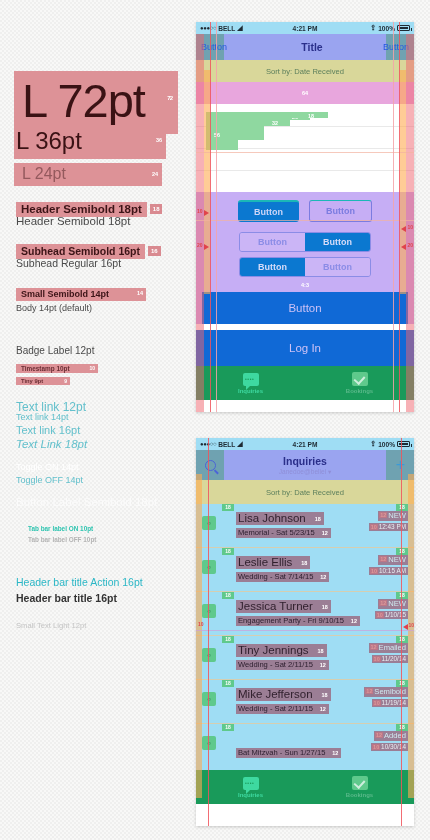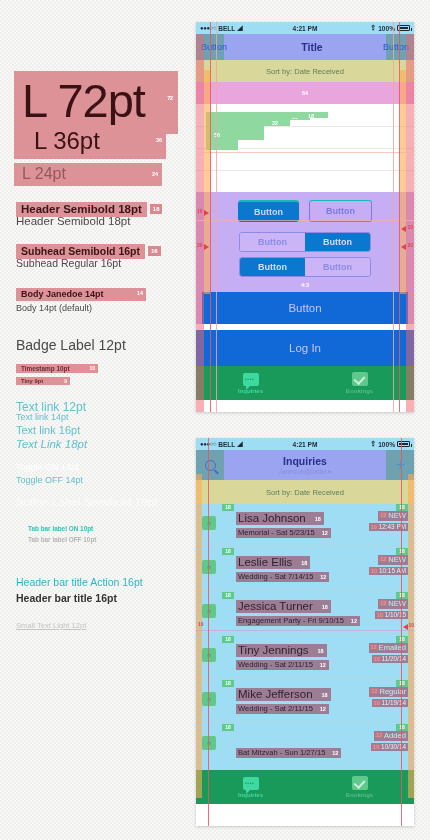--- a/index.html
+++ b/index.html
@@ -26,21 +26,21 @@
   .spec-row { position:absolute; }
   .hl { background:#dd9297; color:#3c1417; display:inline-block; white-space:nowrap; }
   .hl-badge{
     display:inline-block; background:#d98a90; color:#ffffff;
     font-size:6px; line-height:1; padding:2px 3px; vertical-align:middle;
     margin-left:4px; font-weight:bold;
   }
   .plain { color:#4a4a4a; white-space:nowrap; }
 
   .t72 { font-size:47px; font-weight:300; letter-spacing:-1px; padding:2px 8px 6px 8px; color:#3a1214;}
-  .t36 { font-size:24px; font-weight:300; padding:2px 8px 4px 20px; color:#3a1214;}
+  .t36 { font-size:24px; font-weight:300; padding:2px 8px 4px 2px; color:#3a1214;}
   .t24 { font-size:16px; font-weight:300; padding:2px 8px 3px 8px; color:#94595d;}
   .t18b{ font-size:11.5px; font-weight:bold; padding:1px 5px 2px 5px;}
   .t18p{ font-size:11.5px; }
   .t16b{ font-size:10.5px; font-weight:bold; padding:1px 5px 2px 5px;}
   .t16p{ font-size:10.5px; }
   .t14b{ font-size:9px; font-weight:bold; padding:1px 5px 2px 5px;}
   .t14p{ font-size:9px; }
   .t12b{ font-size:7.6px; font-weight:bold; padding:1px 5px 2px 5px; color:#6a2d33;}
   .t12p{ font-size:7.6px; }
   .t10b{ font-size:6.4px; font-weight:bold; padding:1px 5px 1px 5px; color:#6a2d33;}
@@ -48,21 +48,21 @@
 
   .link { color:#63c0cc; white-space:nowrap; }
   .l12{ font-size:12px;} .l14{ font-size:9px;} .l16{ font-size:11px;} .l18{font-size:11.5px;}
   .tog-on{ color:#ffffff; font-size:9px; }
   .tog-off{ color:#63c0cc; font-size:9px; }
   .btn-label{ color:#fbfbfb; font-size:11.5px; white-space:nowrap;}
   .tab-on{ color:#2ec4b0; font-size:6.4px; font-weight:bold; white-space:nowrap;}
   .tab-off{ color:#b4b4b4; font-size:6.4px; font-weight:bold; white-space:nowrap;}
   .hb-action{ color:#2bb7c6; font-size:10.5px; white-space:nowrap;}
   .hb-title{ color:#333; font-size:10.5px; font-weight:bold; white-space:nowrap;}
-  .small-light{ color:#c4c4c4; font-size:7.6px; white-space:nowrap;text-decoration:underline;}
+  .small-light{ color:#c4c4c4; font-size:7.6px; white-space:nowrap;}
 
   
   .phone{ position:absolute; background:#fff; box-shadow:0 1px 3px rgba(0,0,0,.18);}
   .phone-inner{ position:absolute; inset:0; overflow:hidden;}
 
   .statusbar{
     height:12px; background:#9fddf4; display:flex; align-items:center;
     padding:0 4px; font-size:6.6px; color:#1e2a33; font-weight:bold;
     position:relative; z-index:6;
   }
@@ -199,27 +199,27 @@
   </div>
   <div class="spec-row plain t18p" style="left:16px; top:168px;">Header Semibold 18pt</div>
 
   <div class="spec-row" style="left:16px; top:194px;">
     <span class="hl t16b">Subhead  Semibold 16pt</span><span class="hl-badge" style="margin-left:3px;">16</span>
   </div>
   <div class="spec-row plain t16p" style="left:16px; top:210px;">Subhead Regular 16pt</div>
 
   <div class="spec-row" style="left:16px; top:236px;">
     <span class="hl t14b" style="position:relative; width:130px; display:inline-block;">
-      <span>Body Janedoe 14pt</span>
+      <span>Small Semibold 14pt</span>
       <span style="position:absolute; right:3px; top:2px; color:#fff; font-size:5.5px;">14</span>
     </span>
   </div>
   <div class="spec-row plain t14p" style="left:16px; top:256px;">Body 14pt (default)</div>
 
-  <div class="spec-row plain t12p" style="left:16px; top:290px; font-size:14px;">Badge Label 12pt</div>
+  <div class="spec-row plain t12p" style="left:16px; top:298px; font-size:10px;">Badge Label 12pt</div>
 
   <div class="spec-row" style="left:16px; top:310px;">
     <span class="hl t10b" style="position:relative; width:82px; display:inline-block;">
       <span>Timestamp 10pt</span>
       <span style="position:absolute; right:3px; top:1px; color:#fff; font-size:5px;">10</span>
     </span>
   </div>
   <div class="spec-row" style="left:16px; top:322px;">
     <span class="hl t9b" style="position:relative; width:54px; display:inline-block;">
       <span>Tiny 9pt</span>
@@ -434,21 +434,21 @@
         <div class="rtime"><span class="sz">10</span><span>11/20/14</span></div>
         <div class="row-sep"></div>
       </div>
 
       <div class="row">
         <div class="spacer-tag" style="top:0; height:7px;">18</div>
         <div class="rtag" style="top:0; height:7px;">18</div>
         <div class="avatar">☺</div>
         <div class="rname"><span>Mike Jefferson</span><span class="sz">18</span></div>
         <div class="rsub"><span>Wedding - Sat 2/11/15</span><span class="sz">12</span></div>
-        <div class="rstat"><span class="sz">12</span><span>Regular</span></div>
+        <div class="rstat"><span class="sz">12</span><span>Semibold</span></div>
         <div class="rtime"><span class="sz">10</span><span>11/19/14</span></div>
         <div class="row-sep"></div>
       </div>
 
       <div class="row">
         <div class="spacer-tag" style="top:0; height:7px;">18</div>
         <div class="rtag" style="top:0; height:7px;">18</div>
         <div class="avatar">☺</div>
         <div class="rsub"><span>Bat Mitzvah - Sun 1/27/15</span><span class="sz">12</span></div>
         <div class="rstat"><span class="sz">12</span><span>Added</span></div>

